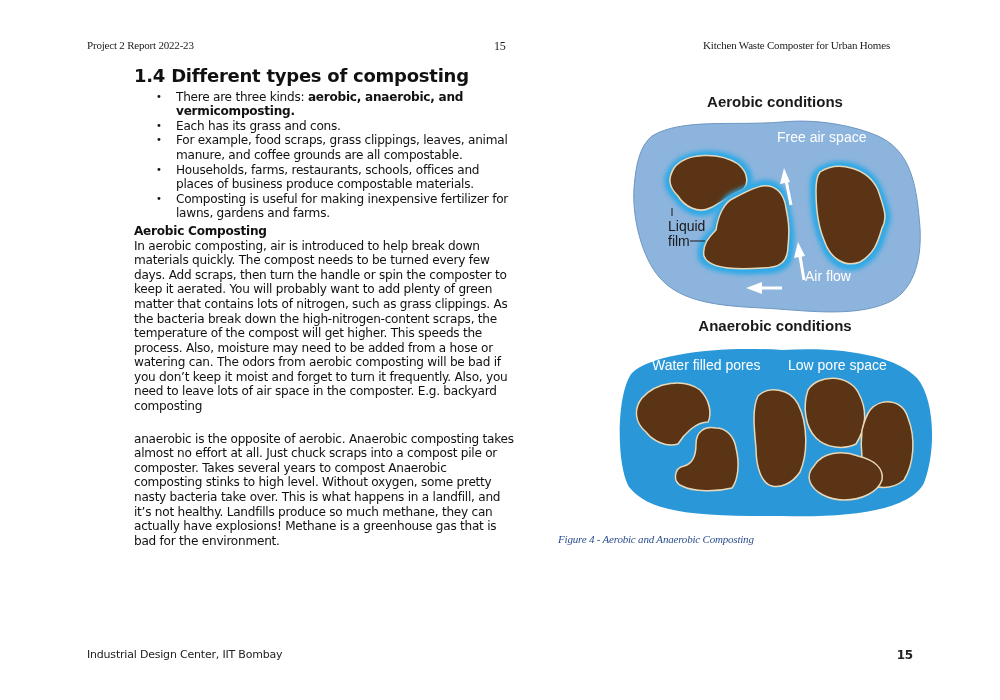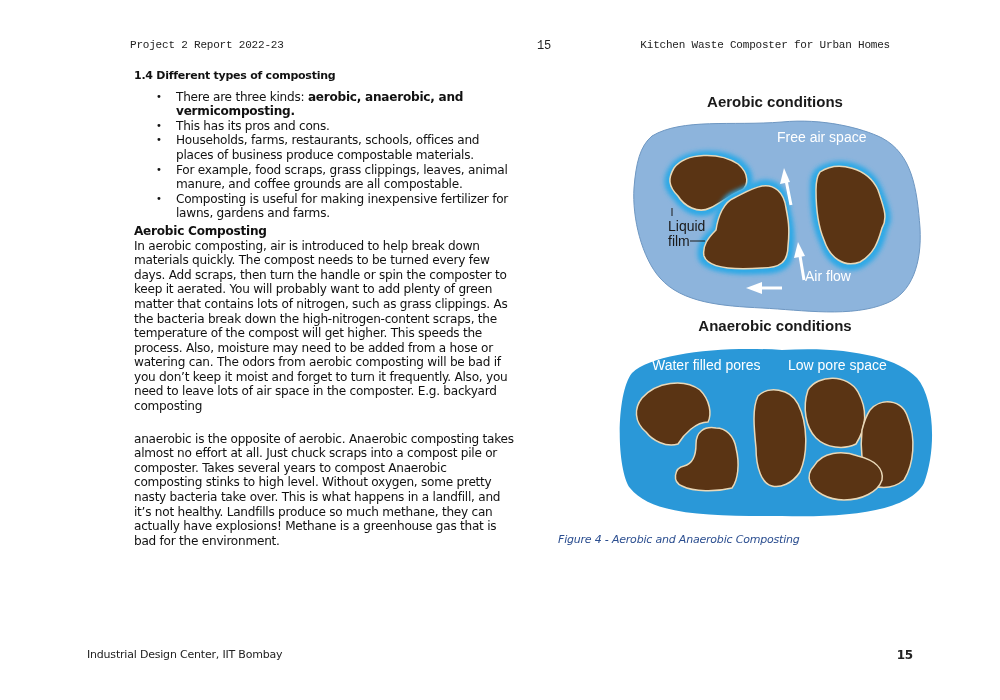--- a/index.html
+++ b/index.html
@@ -1,54 +1,54 @@
 <!DOCTYPE html>
 <html><head>
   <meta charset="utf-8">
   <style>
     * { margin: 0; padding: 0; box-sizing: border-box; }
     html, body { width: 1000px; height: 700px; background: #ffffff; overflow: hidden; }
     body { position: relative; font-family: "DejaVu Sans", sans-serif; color: #111; }
 
-    .hdr { position: absolute; top: 39px; font-family: Liberation Mono, monospace; font-size: 11px; color: #222; letter-spacing: -0.2px; margin-left: 43px; }
+    .hdr { position: absolute; top: 39px; font-family: Liberation Serif, serif; font-size: 11px; color: #222; letter-spacing: -0.2px; }
     .hdr-left { left: 87px; }
     .hdr-center { left: 494px; font-size: 12px; }
     .hdr-right { right: 110px; padding-left: 48px; }
 
     .ftr { position: absolute; top: 648px; font-size: 11px; color: #222; letter-spacing: -0.2px; }
     .ftr-left { left: 87px; }
     .ftr-right { right: 87px; font-size: 12px; font-weight: bold; }
 
     .content { position: absolute; left: 134px; top: 69px; width: 380px; font-size: 12.1px; line-height: 14.6px; letter-spacing: -0.25px; }
-    .sec-title { font-weight: bold; font-size: 11px; margin-bottom: 6px; }
+    .sec-title { font-weight: bold; font-size: 18px; margin-bottom: 6px; }
     ul.bullets { list-style: none; margin-left: 22px; margin-bottom: 3px; }
     ul.bullets li { position: relative; padding-left: 20px; }
     ul.bullets li::before { content: "•"; position: absolute; left: 0; top: 0; font-size: 10px; }
     .bold { font-weight: bold; }
     .sub-title { font-weight: bold; }
     p.para { margin-bottom: 18px; }
 
     .figure { position: absolute; left: 612px; top: 88px; width: 335px; height: 430px; }
-    .fig-caption { position: absolute; left: 558px; top: 533px; font-size: 11px; font-style: italic; color: #2a4d8f; letter-spacing: -0.2px; }
+    .fig-caption { position: absolute; left: 558px; top: 533px; font-size: 11px; font-style: italic; color: #2a4d8f; letter-spacing: -0.2px; font-family: Liberation Serif, serif; }
     svg text { font-family: "Liberation Sans", sans-serif; }
   </style>
 </head>
 <body>
 
 <div class="hdr hdr-left">Project 2 Report  2022-23</div>
 <div class="hdr hdr-center">15</div>
 <div class="hdr hdr-right">Kitchen Waste Composter for Urban Homes</div>
 
 <div class="content">
   <div class="sec-title">1.4 Different types of composting</div>
   <ul class="bullets">
     <li><span>There are three kinds: </span><span class="bold">aerobic, anaerobic, and vermicomposting.</span></li>
-    <li>This has its pros and cons.</li>
+    <li>Each has its grass and cons.</li>
+    <li>For example, food scraps, grass clippings, leaves, animal manure, and coffee grounds are all compostable.</li>
     <li>Households, farms, restaurants, schools, offices and places of business produce compostable materials.</li>
-    <li>For example, food scraps, grass clippings, leaves, animal manure, and coffee grounds are all compostable.</li>
     <li>Composting is useful for making inexpensive fertilizer for lawns, gardens and farms.</li>
   </ul>
 
   <div class="sub-title">Aerobic Composting</div>
   <p class="para">In aerobic composting, air is introduced to help break down materials quickly. The compost needs to be turned every few days. Add scraps, then turn the handle or spin the composter to keep it aerated. You will probably want to add plenty of green matter that contains lots of nitrogen, such as grass clippings. As the bacteria break down the high-nitrogen-content scraps, the temperature of the compost will get higher. This speeds the process. Also, moisture may need to be added from a hose or watering can. The odors from aerobic composting will be bad if you don’t keep it moist and forget to turn it frequently. Also, you need to leave lots of air space in the composter. E.g. backyard composting</p>
 
   <p class="para">anaerobic is the opposite of aerobic. Anaerobic composting takes almost no effort at all. Just chuck scraps into a compost pile or composter. Takes several years to compost Anaerobic composting stinks to high level. Without oxygen, some pretty nasty bacteria take over. This is what happens in a landfill, and it’s not healthy. Landfills produce so much methane, they can actually have explosions! Methane is a greenhouse gas that is bad for the environment.</p>
 </div>
 
 <div class="figure">

